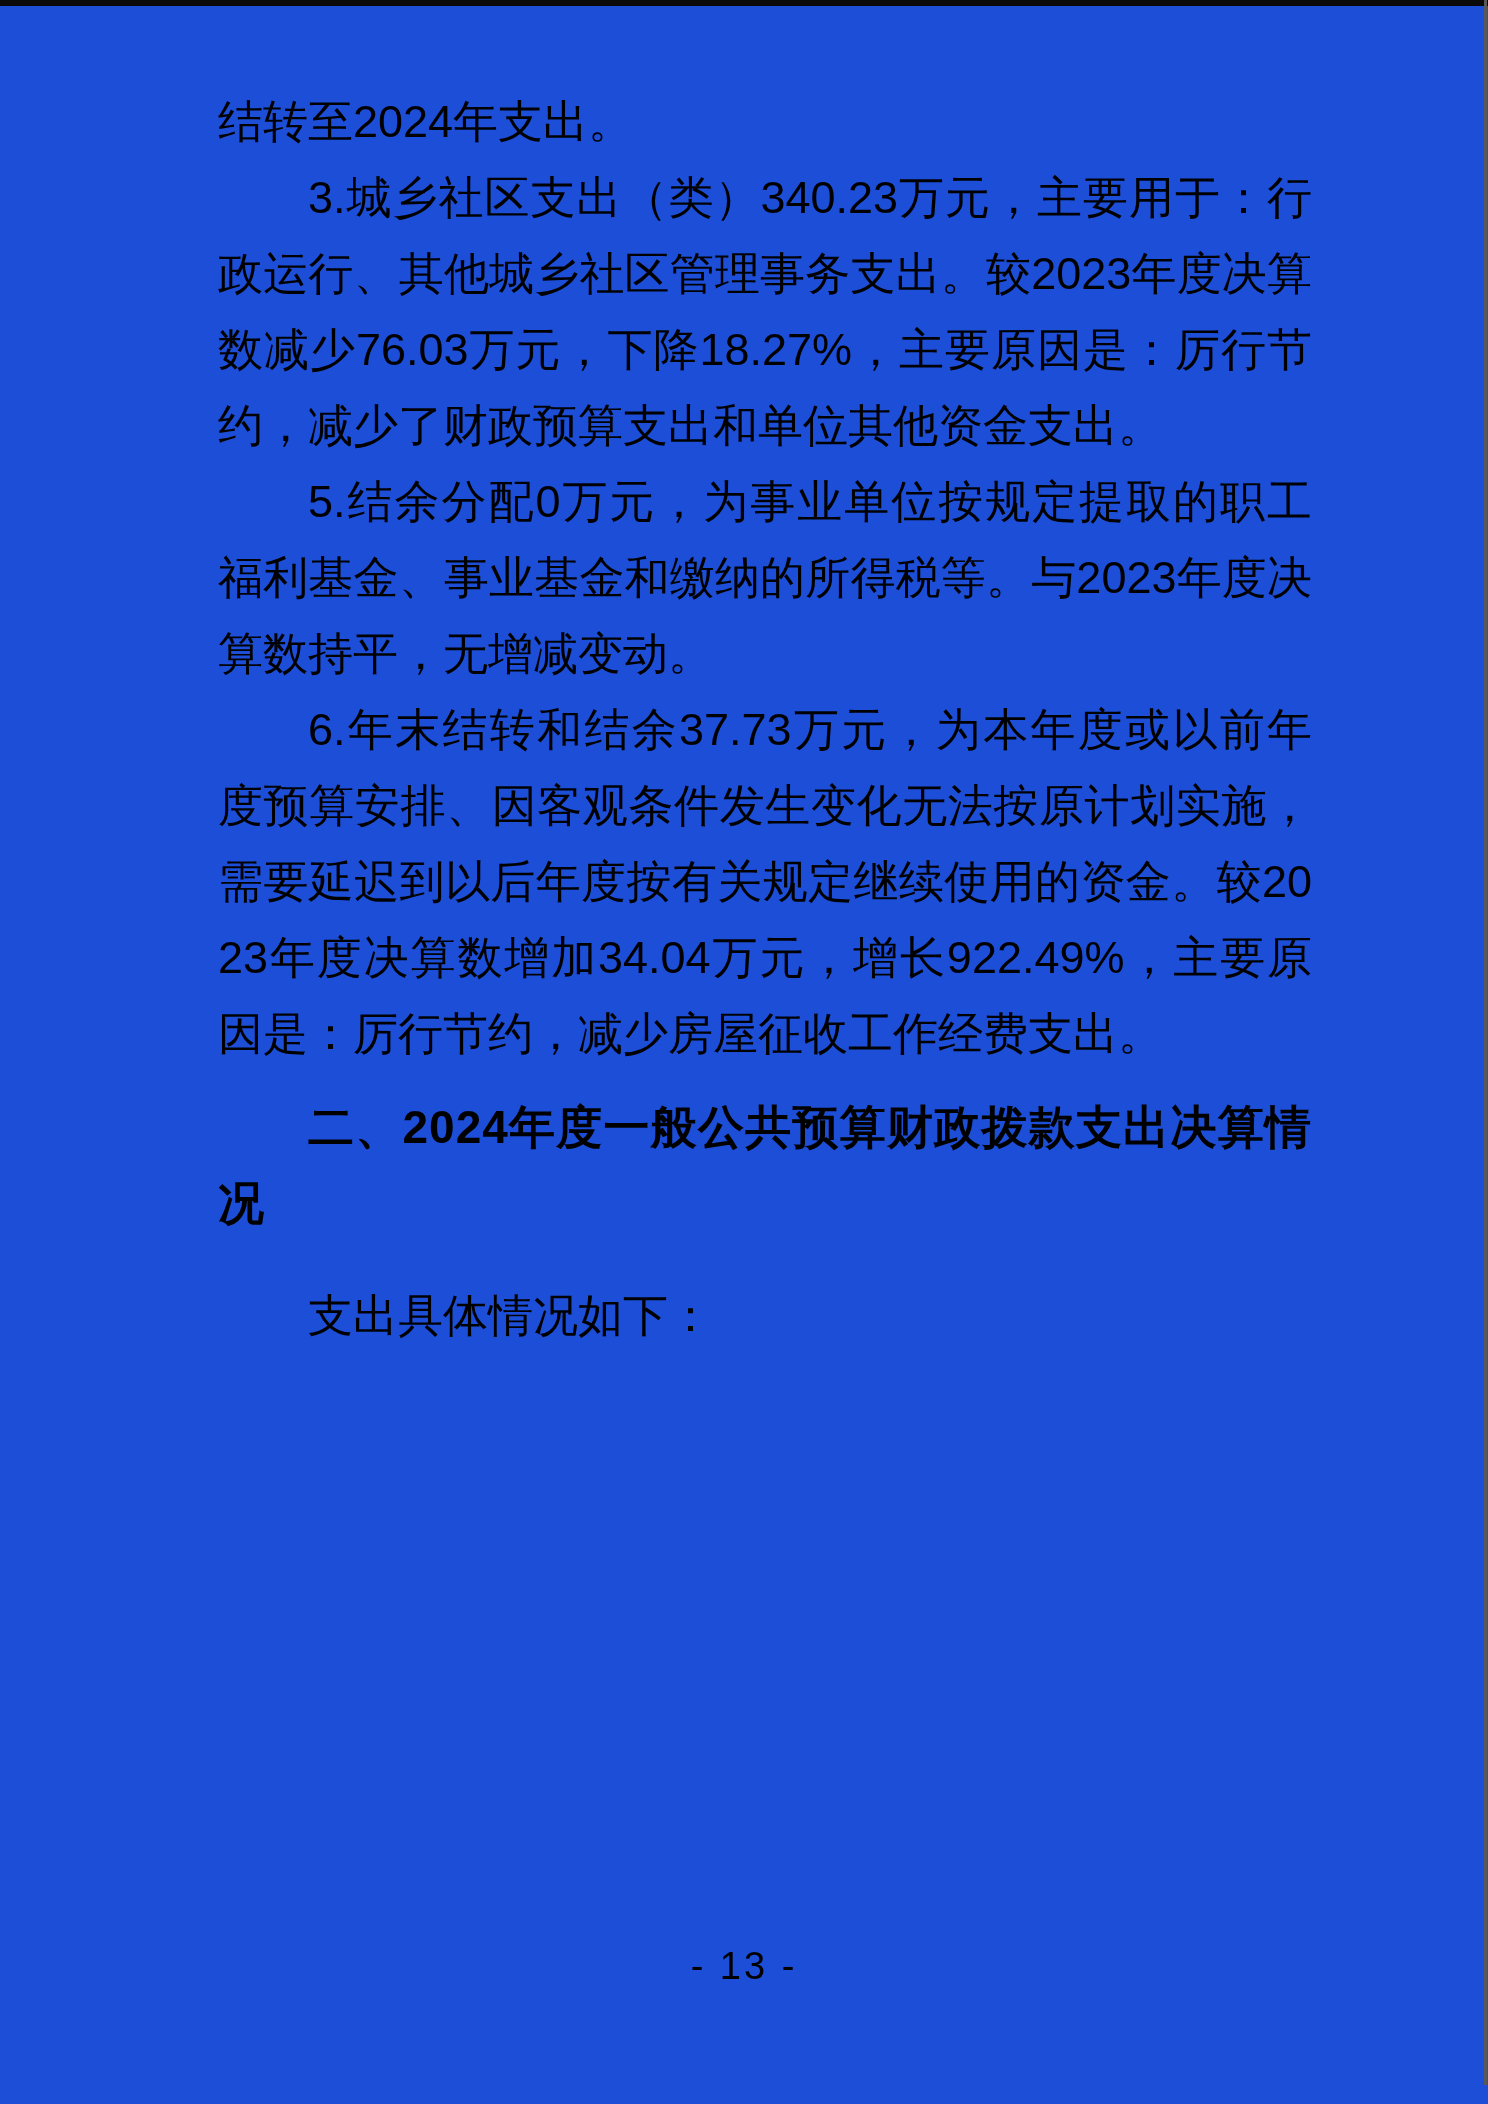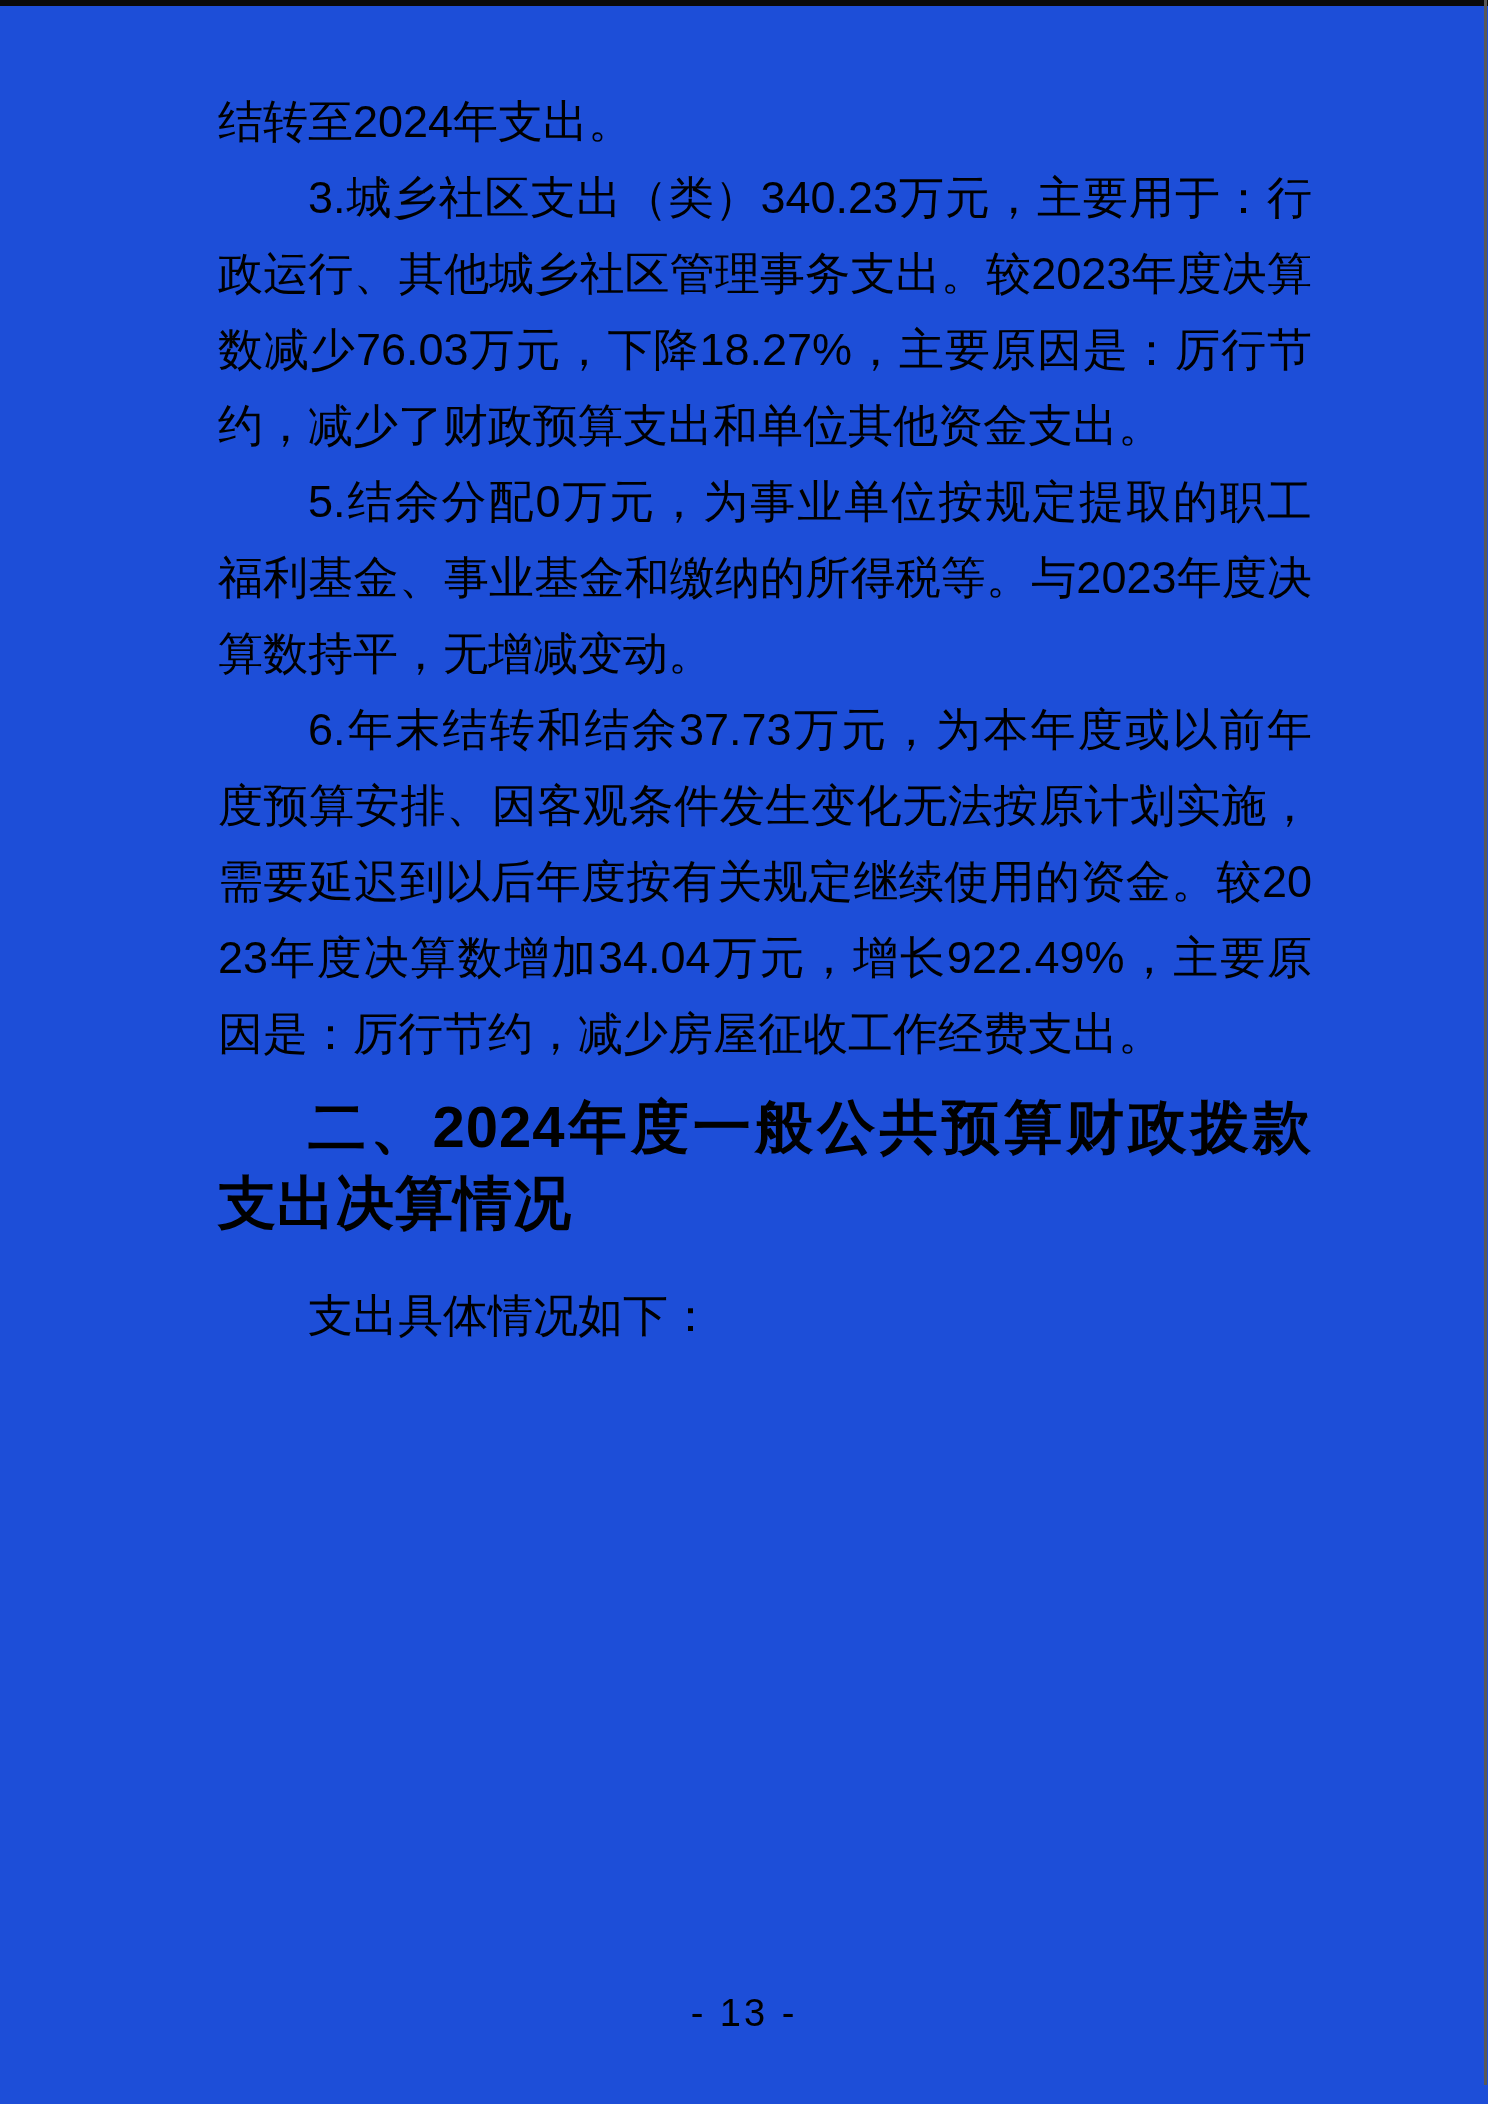--- a/index.html
+++ b/index.html
@@ -51,21 +51,21 @@
     text-indent: 90px;
   }
   .heading {
     margin: 17px 0 37px 0;
     text-indent: 90px;
     font-weight: 600;
     letter-spacing: 1px;
   }
   .footer {
     position: absolute;
-    top: 1991px;
+    top: 1944px;
     left: 0;
     width: 1488px;
     text-align: center;
     font-size: 38px;
     line-height: 44px;
     letter-spacing: 3px;
   }
 </style>
 </head>
 <body>
@@ -73,20 +73,20 @@
 <div class="page">
 
   <div class="top-bar"></div>
   <div class="right-line"></div>
 
   <div class="content">
     <p class="para">结转至2024年支出。</p>
     <p class="para indent">3.城乡社区支出（类）340.23万元，主要用于：行政运行、其他城乡社区管理事务支出。较2023年度决算数减少76.03万元，下降18.27%，主要原因是：厉行节约，减少了财政预算支出和单位其他资金支出。</p>
     <p class="para indent">5.结余分配0万元，为事业单位按规定提取的职工福利基金、事业基金和缴纳的所得税等。与2023年度决算数持平，无增减变动。</p>
     <p class="para indent">6.年末结转和结余37.73万元，为本年度或以前年度预算安排、因客观条件发生变化无法按原计划实施，需要延迟到以后年度按有关规定继续使用的资金。较2023年度决算数增加34.04万元，增长922.49%，主要原因是：厉行节约，减少房屋征收工作经费支出。</p>
-    <h2 class="para heading" style="font-size:58px;">二、2024年度一般公共预算财政拨款支出决算情况</h2>
+    <h2 class="para heading" style="font-size:46px;">二、2024年度一般公共预算财政拨款支出决算情况</h2>
     <p class="para indent">支出具体情况如下：</p>
 
   </div>
 
   <div class="footer">- 13 -</div>
 
 </div>
 
 </body></html>

